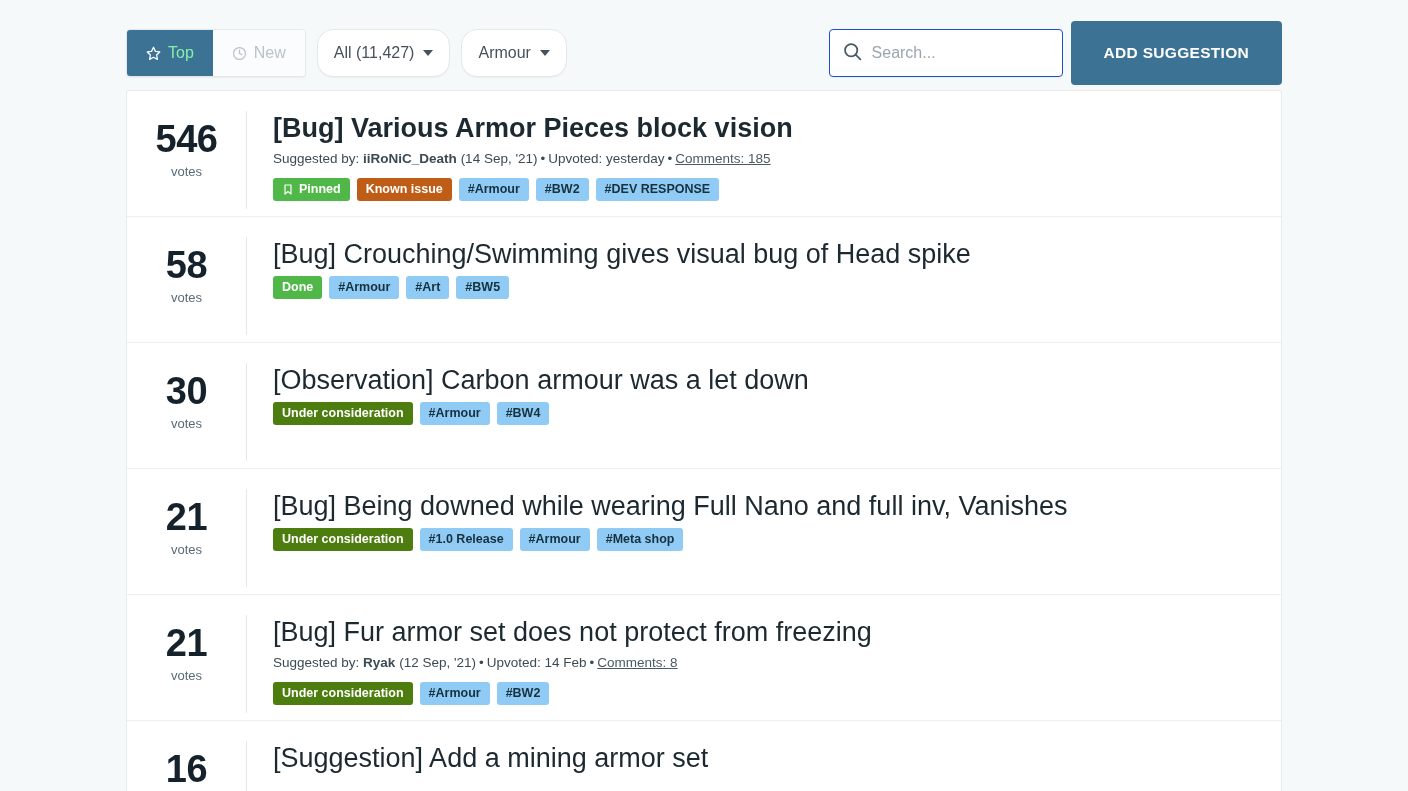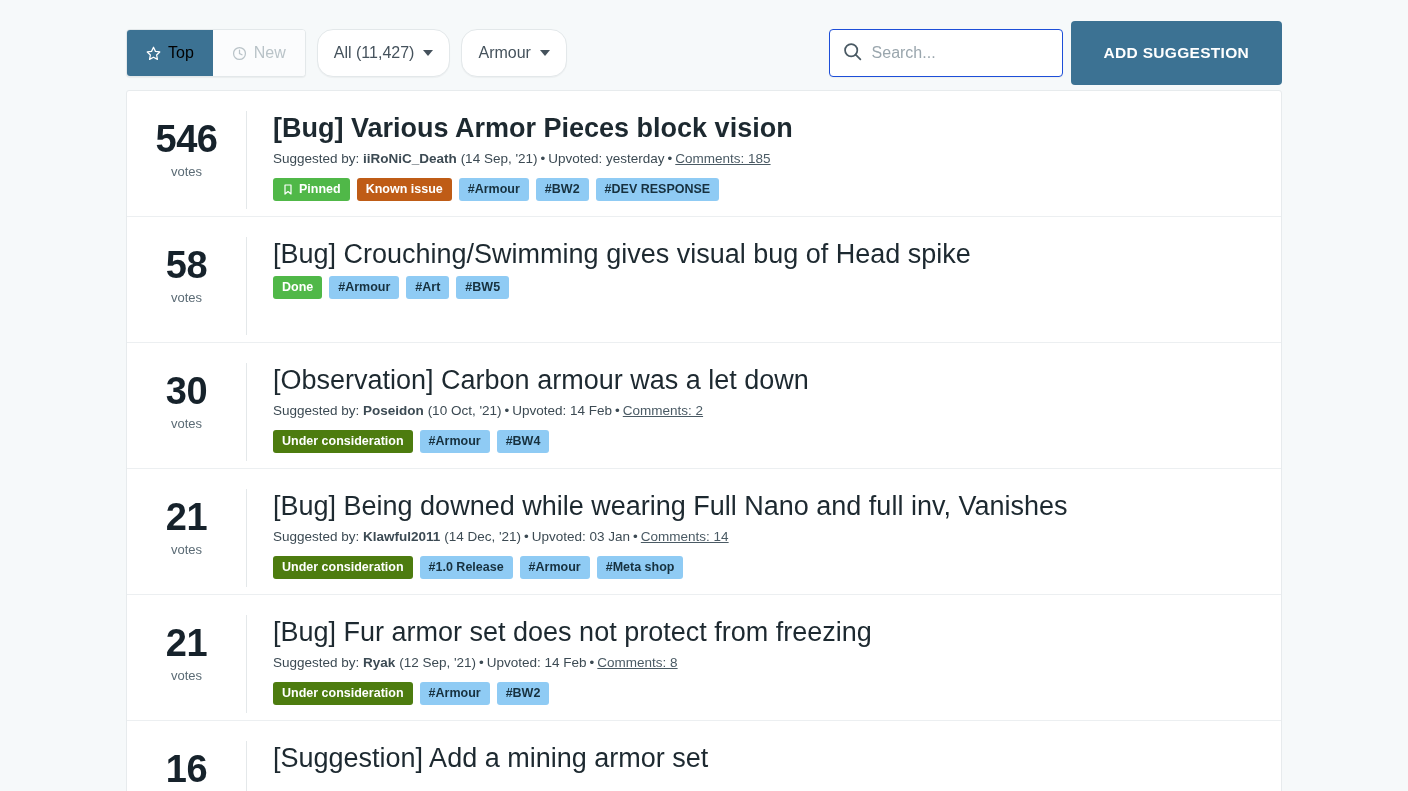--- a/index.html
+++ b/index.html
@@ -47,21 +47,21 @@
     font-size: 16px;
     color: #b9c3c8;
     background: #fbfcfd;
     border: none;
     cursor: pointer;
     font-family: "Liberation Sans", sans-serif;
     height: 100%;
   }
   .sort-btn.active {
     background: #3c7293;
-    color: #000000;
+    color: #86efac;
   }
   .sort-btn .ico { display: flex; align-items: center; }
 
   .dropdown {
     height: 48px;
     margin-left: 11px;
     padding: 0 16px;
     display: flex;
     align-items: center;
     gap: 9px;
@@ -337,21 +337,20 @@
         </div>
       </div>
       <div class="item">
         <div class="votes-col">
           <div class="vote-count">30</div>
           <div class="vote-label">votes</div>
         </div>
         <div class="divider"></div>
         <div class="content">
           <div class="title">[Observation] Carbon armour was a let down</div>
-          <div class="meta"><span>Suggested by:</span> <span class="author">Poseidon</span> <span>(10 Oct, '21)</span><span class="dot">•</span><span>Upvoted: 14 Feb</span><span class="dot">•</span><span class="comments">Comments: 2</span></div>
           <div class="tags">
             <span class="tag tag-black">
               <span>Under consideration</span>
             </span>
             <span class="tag tag-blue">
               <span>#Armour</span>
             </span>
             <span class="tag tag-blue">
               <span>#BW4</span>
             </span>
@@ -359,21 +358,20 @@
         </div>
       </div>
       <div class="item">
         <div class="votes-col">
           <div class="vote-count">21</div>
           <div class="vote-label">votes</div>
         </div>
         <div class="divider"></div>
         <div class="content">
           <div class="title">[Bug] Being downed while wearing Full Nano and full inv, Vanishes</div>
-          <div class="meta"><span>Suggested by:</span> <span class="author">Klawful2011</span> <span>(14 Dec, '21)</span><span class="dot">•</span><span>Upvoted: 03 Jan</span><span class="dot">•</span><span class="comments">Comments: 14</span></div>
           <div class="tags">
             <span class="tag tag-black">
               <span>Under consideration</span>
             </span>
             <span class="tag tag-blue">
               <span>#1.0 Release</span>
             </span>
             <span class="tag tag-blue">
               <span>#Armour</span>
             </span>

